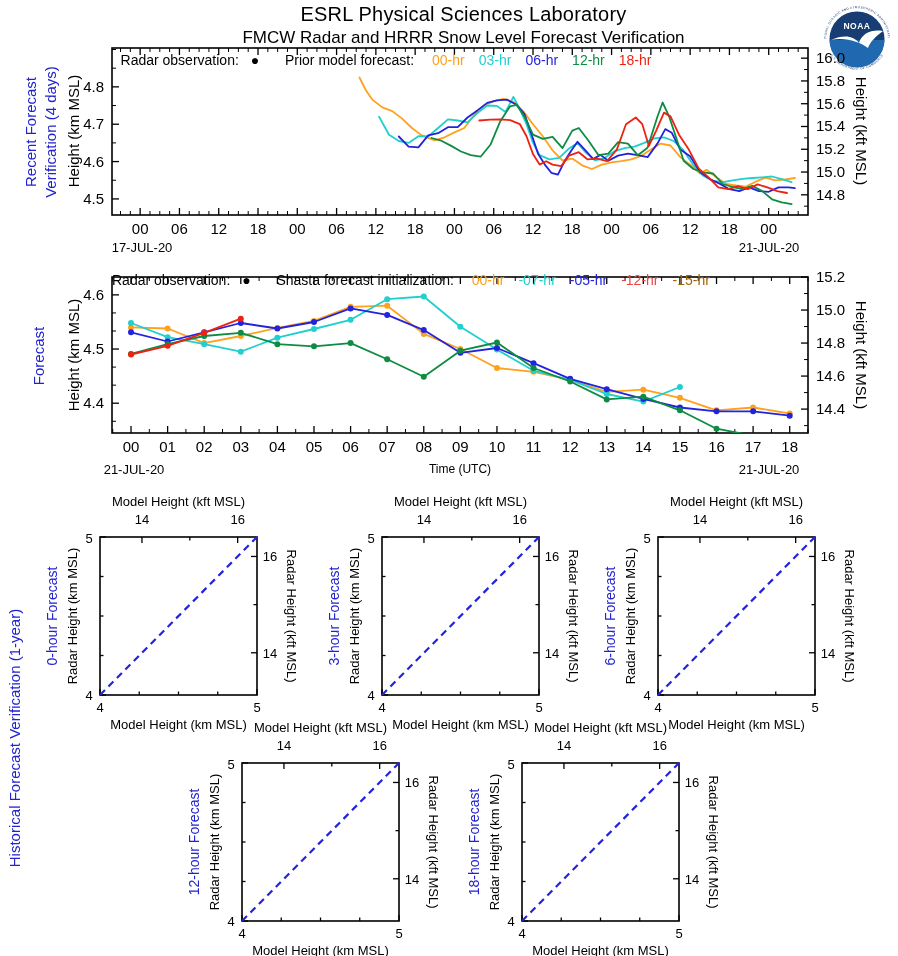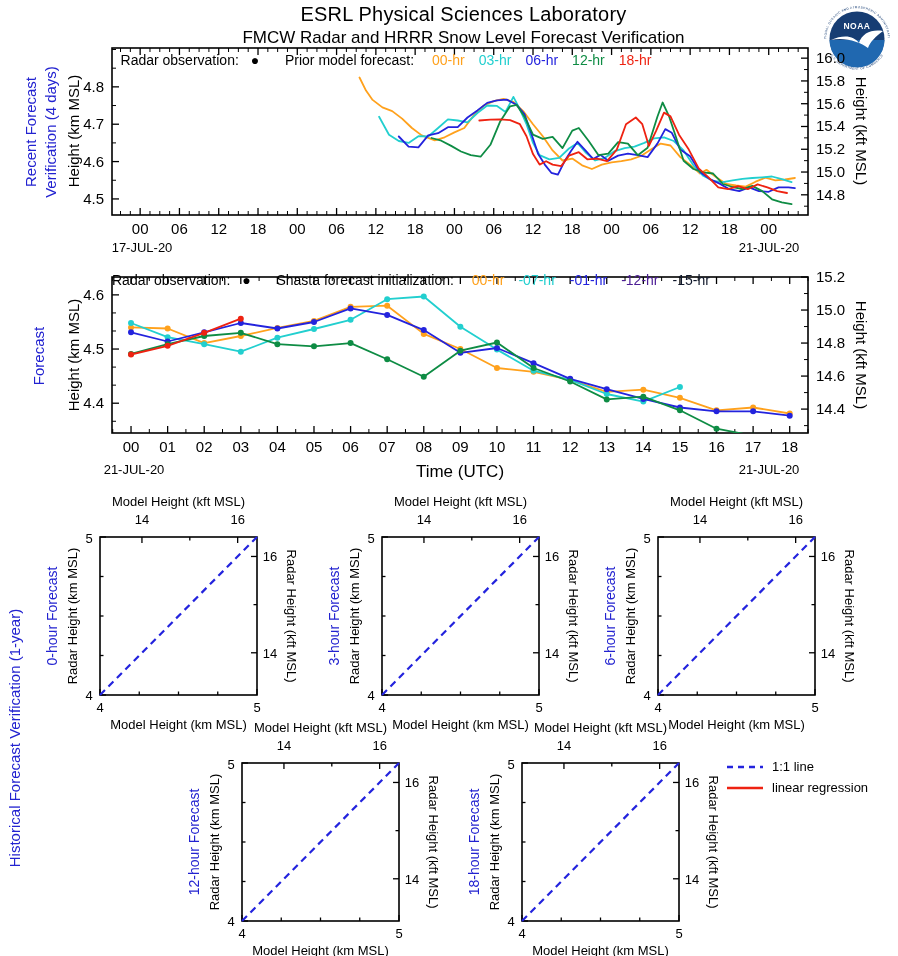--- a/index.html
+++ b/index.html
@@ -7,21 +7,21 @@
         font-family:"Liberation Sans",sans-serif;color:#000;overflow:hidden;}
   .header{position:absolute;left:0;right:0;top:3px;text-align:center;padding-left:29px;}
   .title{font-size:20px;letter-spacing:.2px;}
   .subtitle{font-size:17px;margin-top:2px;}
   .vlabel{position:absolute;white-space:nowrap;transform:translate(-50%,-50%) rotate(-90deg);font-size:15px;}
   .vlabel90{position:absolute;white-space:nowrap;transform:translate(-50%,-50%) rotate(90deg);font-size:15px;}
   .plot-legend{position:absolute;left:112px;width:548px;text-align:center;font-size:14px;white-space:nowrap;}
   .plot-legend .gap{display:inline-block;width:18px;}
   .plot-legend .entry{margin-left:14px;}
   .datelabel{position:absolute;font-size:13px;white-space:nowrap;transform:translate(-50%,0);}
-  .xlabel{position:absolute;font-size:17px;white-space:nowrap;transform:translate(-50%,0);}
+  .xlabel{position:absolute;font-size:12px;white-space:nowrap;transform:translate(-50%,0);}
   .station{position:absolute;left:8px;white-space:nowrap;}
   .station-name{font-size:18px;}
   .station-coords{font-size:15px;}
   .sc-label{position:absolute;white-space:nowrap;transform:translate(-50%,-50%);font-size:13px;}
   .sc-legend{position:absolute;left:726px;top:756px;font-size:13px;}
   .sc-legend .row{display:flex;align-items:center;height:21px;}
   .sc-legend svg{margin-right:8px;}
   svg{display:block;}
 </style>
 </head>
@@ -489,21 +489,21 @@
         <circle cx="204.21451104100947" cy="64.79166666666649" r="3" fill="#ee2211"></circle>
         <circle cx="240.807570977918" cy="50.70833333333327" r="3" fill="#ee2211"></circle>
       </g>
     </svg>
 
   <div class="plot-legend" style="top:272px;">
     <span>Radar observation:</span>
     <span style="margin-left:8px;">●</span>
     <span class="gap"></span>
     <span>Shasta forecast initialization:</span>
-    <span id="p2-entries"><span class="entry" style="color: rgb(255, 161, 28);">00-hr</span><span class="entry" style="color: rgb(34, 207, 207);">-07-hr</span><span class="entry" style="color: rgb(35, 35, 221);">-01-hr</span><span class="entry" style="color: #4c1d95;">-12-hr</span><span class="entry" style="color: #0f172a;">-15-hr</span></span>
+    <span id="p2-entries"><span class="entry" style="color: rgb(255, 161, 28);">00-hr</span><span class="entry" style="color: rgb(34, 207, 207);">-07-hr</span><span class="entry" style="color: rgb(35, 35, 221);">-05-hr</span><span class="entry" style="color: #ef4444;">-12-hr</span><span class="entry" style="color: #a16207;">-15-hr</span></span>
   </div>
 
   <div class="datelabel" style="left:134px;top:462px;">21-JUL-20</div>
   <div class="xlabel" style="left:460px;top:462px;">Time (UTC)</div>
   <div class="datelabel" style="left:769px;top:462px;">21-JUL-20</div>
 
   <div class="vlabel axis-blue" style="left: 14px; top: 738px; color: rgb(34, 34, 208);">Historical Forecast Verification (1-year)</div>
   <div id="scatter-root">
       <svg width="161" height="162" viewBox="-2 -2 161 162" style="position: absolute; left: 98px; top: 535px;">
         <rect x="0" y="0" width="157" height="158" fill="none" stroke="#000" stroke-width="1.6"></rect>
@@ -600,34 +600,20 @@
         <line x1="41.95039999999998" y1="0" x2="41.95039999999998" y2="6" stroke="#000" stroke-width="1.3"></line>
         <line x1="157" y1="115.78240000000002" x2="151" y2="115.78240000000002" stroke="#000" stroke-width="1.3"></line>
         <line x1="137.65760000000003" y1="0" x2="137.65760000000003" y2="6" stroke="#000" stroke-width="1.3"></line>
         <line x1="157" y1="19.46559999999996" x2="151" y2="19.46559999999996" stroke="#000" stroke-width="1.3"></line>
         <line x1="89.80400000000002" y1="0" x2="89.80400000000002" y2="3.5" stroke="#000" stroke-width="1.3"></line>
         <line x1="157" y1="67.624" x2="153.5" y2="67.624" stroke="#000" stroke-width="1.3"></line>
         <line x1="0" y1="158" x2="157" y2="0" stroke="#2323dd" stroke-width="2.2" stroke-dasharray="7,5"></line>
       </svg>
     </div>
 
-  <div class="sc-legend">
-    <div class="row">
-      <svg width="38" height="10">
-          <line x1="1" y1="5" x2="37" y2="5" stroke="#2323dd" stroke-width="2.4" stroke-dasharray="6,5"></line>
-        </svg>
-      <span>1:1 line</span>
-    </div>
-    <div class="row">
-      <svg width="38" height="10">
-          <line x1="1" y1="5" x2="37" y2="5" stroke="#ee2211" stroke-width="2.4"></line>
-        </svg>
-      <span>linear regression</span>
-    </div>
-  </div>
 
 
 <div class="sc-label" style="left: 178.5px; top: 501px;">Model Height (kft MSL)</div>
     <div class="sc-label" style="left: 141.95px; top: 519px;">14</div>
     <div class="sc-label" style="left: 237.658px; top: 519px;">16</div>
     <div class="sc-label" style="left: 89px; top: 538px;">5</div>
     <div class="sc-label" style="left: 89px; top: 695px;">4</div>
     <div class="sc-label" style="left: 100px; top: 707px;">4</div>
     <div class="sc-label" style="left: 257px; top: 707px;">5</div>
     <div class="sc-label" style="left: 178.5px; top: 724px;">Model Height (km MSL)</div>

